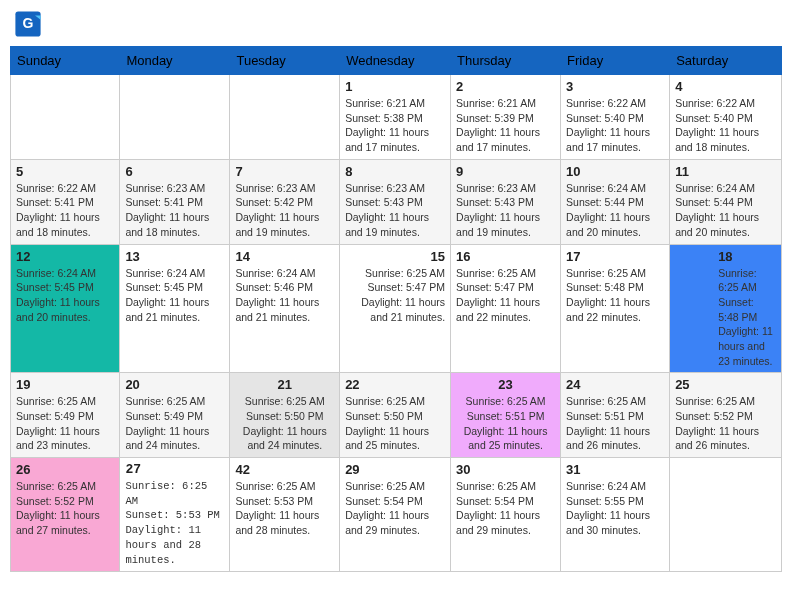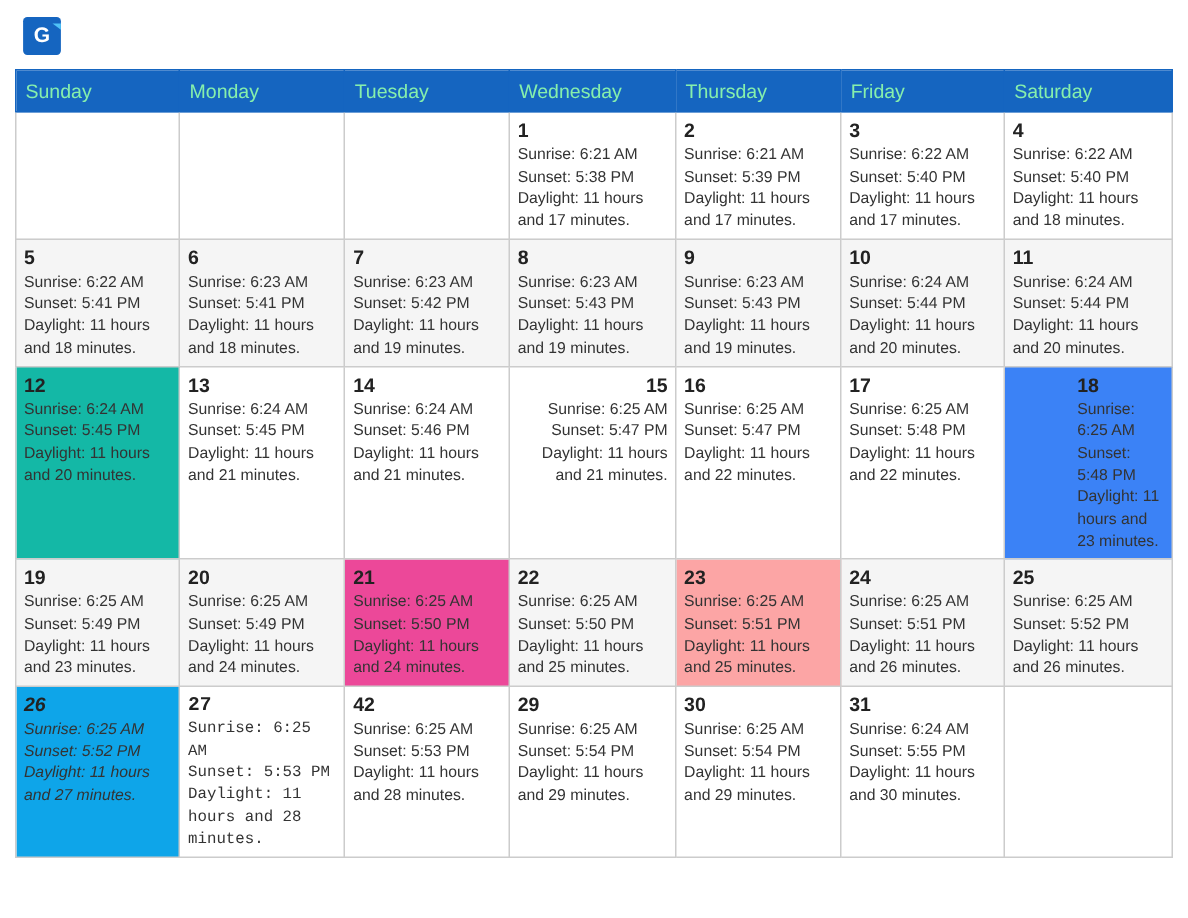--- a/index.html
+++ b/index.html
@@ -45,21 +45,21 @@
       font-size: 14px;
       color: #444;
     }
     .calendar {
       width: 100%;
       border-collapse: collapse;
       border: 1px solid #ccc;
     }
     .calendar th {
       background-color: #1565C0;
-      color: #86efac;
+      color: #000000;
       text-align: left;
       padding: 6px 6px;
       font-size: 13px;
       font-weight: normal;
       border: 1px solid #1565C0;
     }
     .calendar td {
       vertical-align: top;
       border: 1px solid #ccc;
       padding: 4px 5px;
@@ -252,53 +252,53 @@
           <div class="day-info" style="white-space: pre-line;">Sunrise: 6:25 AM
 Sunset: 5:49 PM
 Daylight: 11 hours and 23 minutes.</div>
         </td>
         <td style="background-color: rgb(245, 245, 245);">
           <div class="day-number">20</div>
           <div class="day-info" style="white-space: pre-line;">Sunrise: 6:25 AM
 Sunset: 5:49 PM
 Daylight: 11 hours and 24 minutes.</div>
         </td>
-        <td style="background-color: #ec4899;">
+        <td style="background-color: #e5e5e5; text-align: center;">
           <div class="day-number">21</div>
           <div class="day-info" style="white-space: pre-line;">Sunrise: 6:25 AM
 Sunset: 5:50 PM
 Daylight: 11 hours and 24 minutes.</div>
         </td>
         <td style="background-color: rgb(245, 245, 245);">
           <div class="day-number">22</div>
           <div class="day-info" style="white-space: pre-line;">Sunrise: 6:25 AM
 Sunset: 5:50 PM
 Daylight: 11 hours and 25 minutes.</div>
         </td>
-        <td style="background-color: #fca5a5;">
+        <td style="background-color: #f0abfc; text-align: center;">
           <div class="day-number">23</div>
           <div class="day-info" style="white-space: pre-line;">Sunrise: 6:25 AM
 Sunset: 5:51 PM
 Daylight: 11 hours and 25 minutes.</div>
         </td>
         <td style="background-color: rgb(245, 245, 245); margin-top: 36px;">
           <div class="day-number">24</div>
           <div class="day-info" style="white-space: pre-line;">Sunrise: 6:25 AM
 Sunset: 5:51 PM
 Daylight: 11 hours and 26 minutes.</div>
         </td>
         <td style="background-color: rgb(245, 245, 245);">
           <div class="day-number">25</div>
           <div class="day-info" style="white-space: pre-line;">Sunrise: 6:25 AM
 Sunset: 5:52 PM
 Daylight: 11 hours and 26 minutes.</div>
         </td>
       </tr>
       <tr>
-        <td style="background-color: #0ea5e9; font-style: italic;">
+        <td style="background-color: #f9a8d4;">
           <div class="day-number">26</div>
           <div class="day-info" style="white-space: pre-line;">Sunrise: 6:25 AM
 Sunset: 5:52 PM
 Daylight: 11 hours and 27 minutes.</div>
         </td>
         <td style="background-color: rgb(255, 255, 255); font-family: Liberation Mono, monospace;">
           <div class="day-number">27</div>
           <div class="day-info" style="white-space: pre-line;">Sunrise: 6:25 AM
 Sunset: 5:53 PM
 Daylight: 11 hours and 28 minutes.</div>

